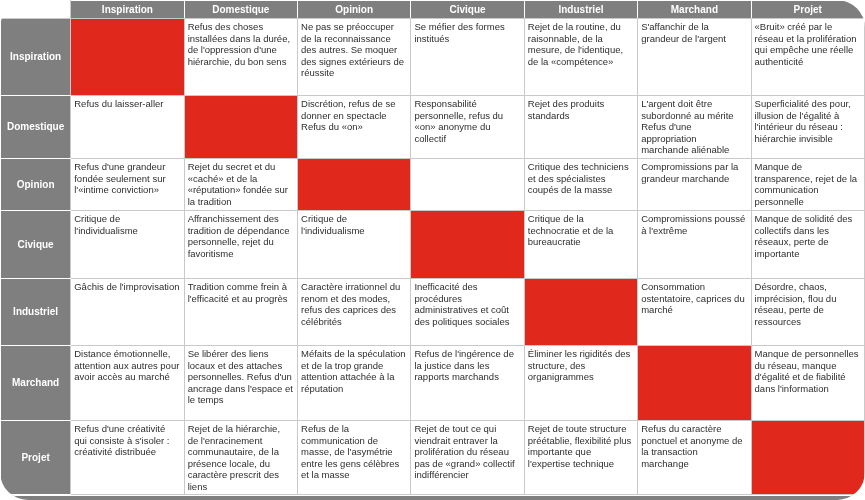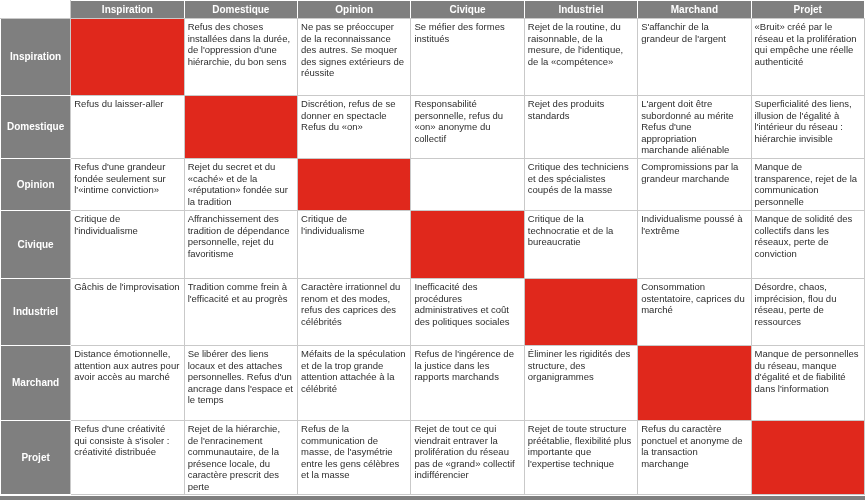--- a/index.html
+++ b/index.html
@@ -1,17 +1,17 @@
 <!DOCTYPE html>
 <html style="--header-bg: #7f7f7f; --diagonal-red: #e0281c;"><head>
 <meta charset="utf-8">
 <style>
   html,body{margin:0;padding:0;background:#ffffff;}
   body{font-family:"Liberation Sans","DejaVu Sans",sans-serif;width:865px;}
-  .matrix-wrap{width:865px;height:500px;overflow:hidden;background:#fff;}
+  .matrix-wrap{width:865px;height:500px;overflow:hidden;background:#fff;border-radius:28px;}
   table{border-collapse:collapse;table-layout:fixed;width:865px;}
   col.rowhead-col{width:70px;}
   col.data-col{width:113px;}
   td,th{border:1px solid #c9c9c9;vertical-align:top;text-align:left;
         padding:2px 4px 2px 3px;font-size:9.5px;line-height:11.5px;
         color:#2e2e2e;overflow:hidden;word-wrap:break-word;}
   th.colhead{background:var(--header-bg,#7f7f7f);color:#fff;font-size:10px;
         font-weight:bold;text-align:center;vertical-align:middle;
         padding:2px;border:1px solid #ffffff;border-bottom:1px solid #c9c9c9;}
   th.rowhead{background:var(--header-bg,#7f7f7f);color:#fff;font-size:10px;
@@ -69,66 +69,66 @@
       <td>«Bruit» créé par le réseau et la prolifération qui empêche une réelle authenticité</td>
     </tr>
     <tr class="r-domestique">
       <th class="rowhead">Domestique</th>
       <td>Refus du laisser-aller</td>
       <td class="red"></td>
       <td>Discrétion, refus de se donner en spectacle Refus du «on»</td>
       <td>Responsabilité personnelle, refus du «on» anonyme du collectif</td>
       <td>Rejet des produits standards</td>
       <td>L'argent doit être subordonné au mérite Refus d'une appropriation marchande aliénable</td>
-      <td>Superficialité des liens, illusion de l'égalité à l'intérieur du réseau : hiérarchie invisible</td>
+      <td>Superficialité des pour, illusion de l'égalité à l'intérieur du réseau : hiérarchie invisible</td>
     </tr>
     <tr class="r-opinion">
       <th class="rowhead">Opinion</th>
       <td>Refus d'une grandeur fondée seulement sur l'«intime conviction»</td>
       <td>Rejet du secret et du «caché» et de la «réputation» fondée sur la tradition</td>
       <td class="red"></td>
       <td></td>
       <td>Critique des techniciens et des spécialistes coupés de la masse</td>
       <td>Compromissions par la grandeur marchande</td>
       <td>Manque de transparence, rejet de la communication personnelle</td>
     </tr>
     <tr class="r-civique">
       <th class="rowhead">Civique</th>
       <td>Critique de l'individualisme</td>
       <td>Affranchissement des tradition de dépendance personnelle, rejet du favoritisme</td>
       <td>Critique de l'individualisme</td>
       <td class="red"></td>
       <td>Critique de la technocratie et de la bureaucratie</td>
-      <td>Individualisme poussé à l'extrême</td>
-      <td>Manque de solidité des collectifs dans les réseaux, perte de conviction</td>
+      <td>Compromissions poussé à l'extrême</td>
+      <td>Manque de solidité des collectifs dans les réseaux, perte de importante</td>
     </tr>
     <tr class="r-industriel">
       <th class="rowhead">Industriel</th>
       <td>Gâchis de l'improvisation</td>
       <td>Tradition comme frein à l'efficacité et au progrès</td>
       <td>Caractère irrationnel du renom et des modes, refus des caprices des célébrités</td>
       <td>Inefficacité des procédures administratives et coût des politiques sociales</td>
       <td class="red"></td>
       <td>Consommation ostentatoire, caprices du marché</td>
       <td>Désordre, chaos, imprécision, flou du réseau, perte de ressources</td>
     </tr>
     <tr class="r-marchand">
       <th class="rowhead">Marchand</th>
       <td>Distance émotionnelle, attention aux autres pour avoir accès au marché</td>
       <td>Se libérer des liens locaux et des attaches personnelles. Refus d'un ancrage dans l'espace et le temps</td>
-      <td>Méfaits de la spéculation et de la trop grande attention attachée à la célébrité</td>
+      <td>Méfaits de la spéculation et de la trop grande attention attachée à la réputation</td>
       <td>Refus de l'ingérence de la justice dans les rapports marchands</td>
       <td>Éliminer les rigidités des structure, des organigrammes</td>
       <td class="red"></td>
       <td>Manque de personnelles du réseau, manque d'égalité et de fiabilité dans l'information</td>
     </tr>
     <tr class="r-projet">
       <th class="rowhead">Projet</th>
       <td>Refus d'une créativité qui consiste à s'isoler : créativité distribuée</td>
-      <td>Rejet de la hiérarchie, de l'enracinement communautaire, de la présence locale, du caractère prescrit des perte</td>
+      <td>Rejet de la hiérarchie, de l'enracinement communautaire, de la présence locale, du caractère prescrit des liens</td>
       <td>Refus de la communication de masse, de l'asymétrie entre les gens célèbres et la masse</td>
       <td>Rejet de tout ce qui viendrait entraver la prolifération du réseau pas de «grand» collectif indifférencier</td>
       <td>Rejet de toute structure préétablie, flexibilité plus importante que l'expertise technique</td>
       <td>Refus du caractère ponctuel et anonyme de la transaction marchange</td>
       <td class="red"></td>
     </tr>
   </tbody>
 </table>
 <div class="bottom-strip"></div>
 </div>

